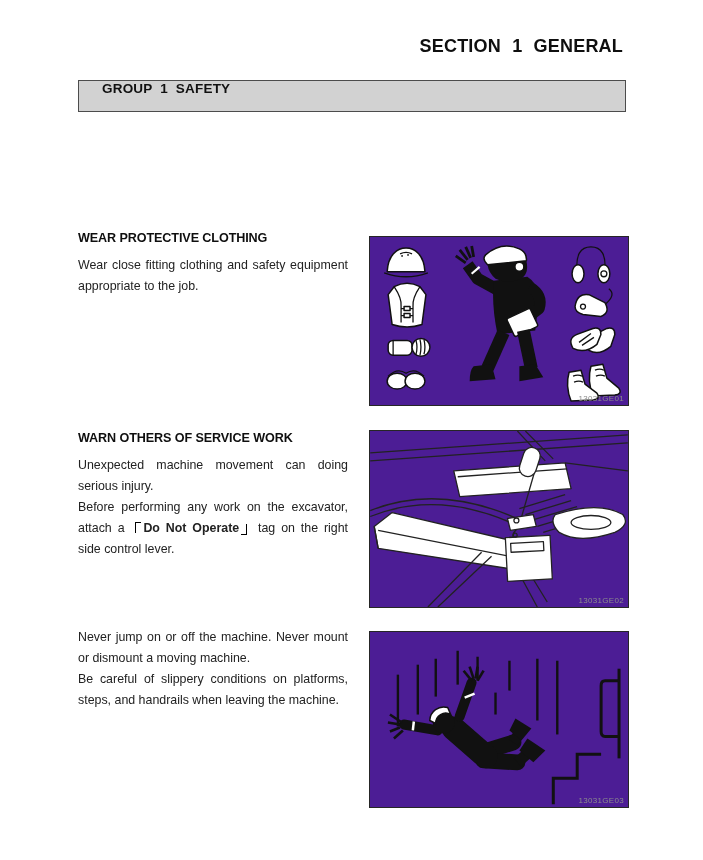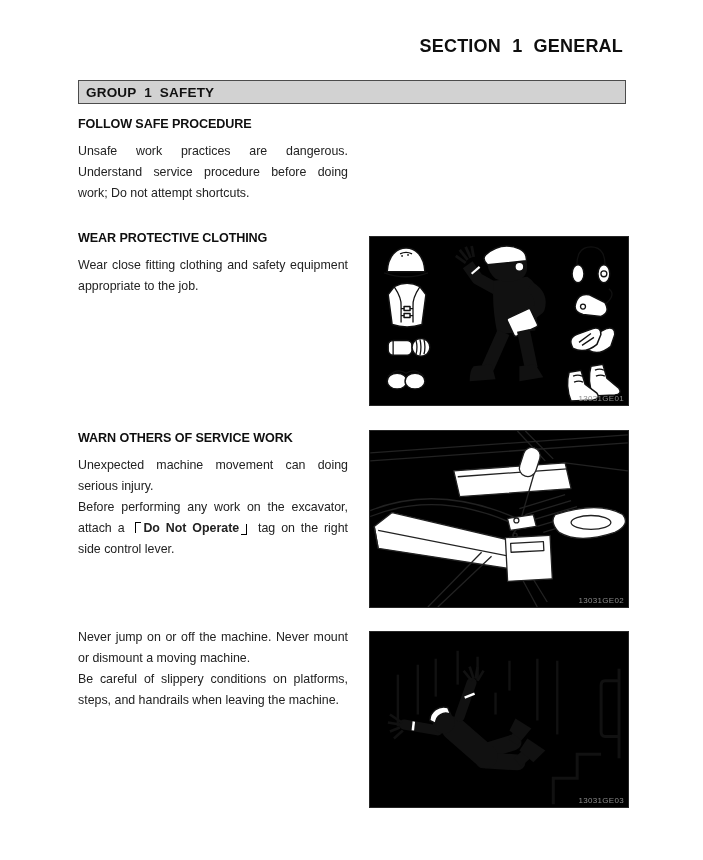--- a/index.html
+++ b/index.html
@@ -6,23 +6,23 @@
   html,body { margin:0; padding:0; background:#fff; }
   .page {
     position:relative; width:703px; height:860px; background:#ffffff;
     font-family:"Liberation Sans", sans-serif; color:#1c1c1c; overflow:hidden;
   }
   .section-title {
     position:absolute; top:36px; right:80px;
     font-size:18px; font-weight:700; letter-spacing:0.2px; word-spacing:6px; color:#0f0f0f;
   }
   .group-bar {
-    position:absolute; left:78px; top:80px; width:548px; height:24px;
+    position:absolute; left:78px; top:80px; width:548px; height:32px;
     background:#d2d2d2; border:1px solid #4c4c4c;
-    display:flex; align-items:center;
+    display:flex; align-items:flex-start;padding-left:16px;
   }
   .group-bar .bar-label {
     font-size:13.5px; font-weight:700; padding-left:7px;
     word-spacing:4px; letter-spacing:0.2px; color:#111;
   }
   .sec { position:absolute; left:78px; width:270px; }
   #sec-follow   { top:117px; }
   #sec-wear     { top:231px; }
   #sec-warn     { top:431px; }
   #sec-handhold { top:627px; }
@@ -40,21 +40,21 @@
     border-left:1.5px solid #000; border-top:1.5px solid #000;
     margin:0 2px 0 5px; transform:translateY(1px);
   }
   .cbr-c {
     display:inline-block; width:6px; height:11px;
     border-right:1.5px solid #000; border-bottom:1.5px solid #000;
     margin:0 5px 0 2px; transform:translateY(3px);
   }
   .fig {
     position:absolute; left:369px; width:260px;
-    border:1.5px solid #262626; background:#000000;
+    border:1.5px solid #262626; background:#4c1d95;
   }
   #fig1 { top:236px; height:170px; }
   #fig2 { top:430px; height:178px; }
   #fig3 { top:631px; height:177px; }
   .fig svg { display:block; width:100%; height:100%; }
   .fig-code {
     position:absolute; right:4px; bottom:2px;
     font-size:8px; color:#8c8c8c; letter-spacing:0.3px;
   }
   .ol  { fill:#fff; stroke:#111; stroke-width:1.5; stroke-linejoin:round; }
@@ -67,24 +67,20 @@
 <body>
 
 <div class="page">
 
   <div class="section-title">SECTION  1  GENERAL</div>
 
   <div class="group-bar">
     <span class="bar-label">GROUP  1  SAFETY</span>
   </div>
 
-  <div class="sec" id="sec-follow">
-    <h3>FOLLOW SAFE PROCEDURE</h3>
-    <p>Unsafe work practices are dangerous. Understand service procedure before doing work; Do not attempt shortcuts.</p>
-  </div>
 
   <div class="sec" id="sec-wear">
     <h3>WEAR PROTECTIVE CLOTHING</h3>
     <p>Wear close fitting clothing and safety equipment appropriate to the job.</p>
   </div>
 
   <div class="sec" id="sec-warn">
     <h3>WARN OTHERS OF SERVICE WORK</h3>
     <p>Unexpected machine movement can doing serious injury.</p>
     <p><span>Before performing any work on the excavator, attach a </span><span class="cbr-o"></span><span class="bold-inline">Do Not Operate</span><span class="cbr-c"></span><span> tag on the right side control lever.</span></p>

